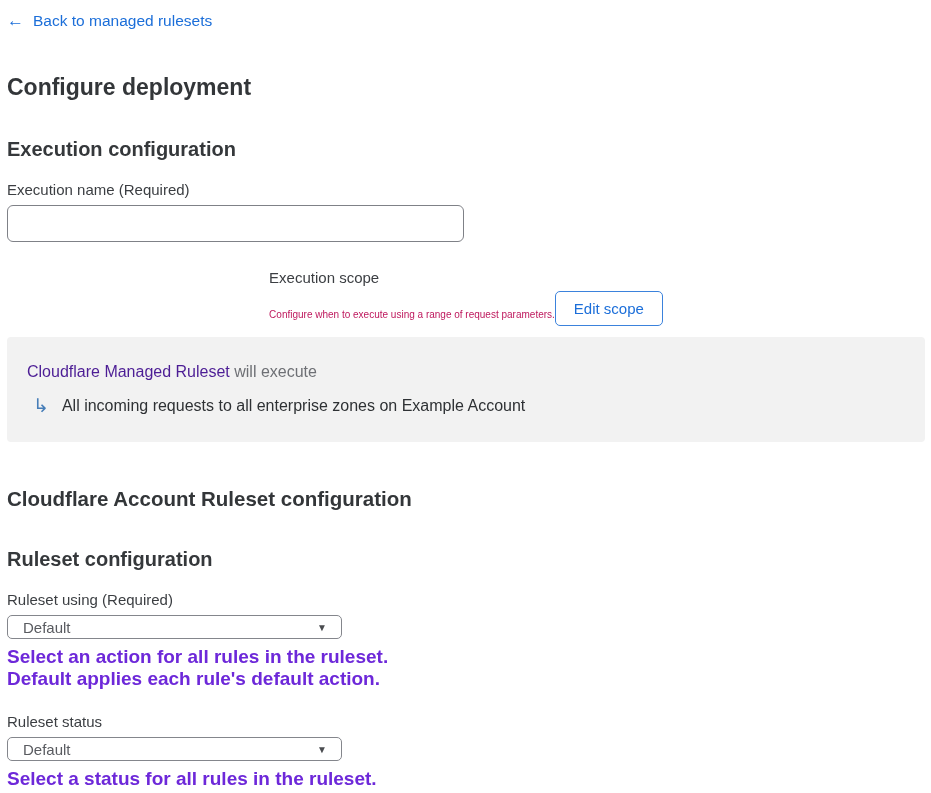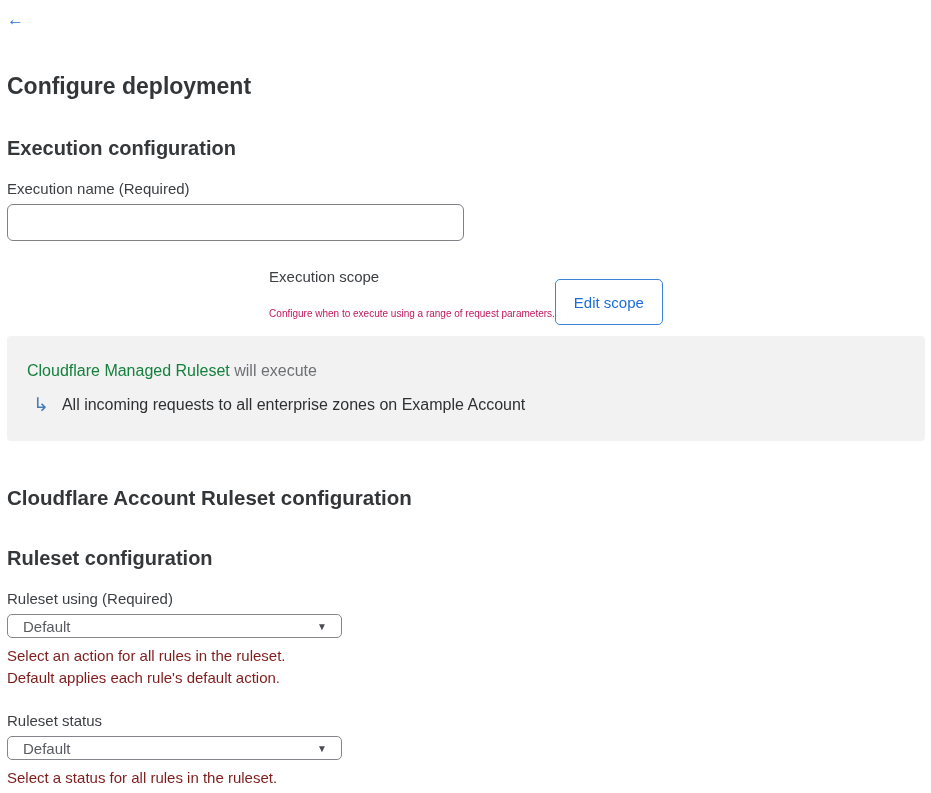--- a/index.html
+++ b/index.html
@@ -31,56 +31,56 @@
     font-size: 20px; line-height: 21px; font-weight: 700; color: #35383b;
   }
   .section-heading {
     margin: 44px 0 0 0;
     font-size: 20.5px; line-height: 26px; font-weight: 600; color: #333639;
   }
 
   
   .field-label { margin-top: 20px; font-size: 15px; line-height: 20px; color: #3b3e42; }
   .scope-desc { font-size: 10px; line-height: 22px; color: #be185d; margin-top: 16px; }
-  .helper { margin-top: 7px; font-size: 15px; line-height: 22px; color: #7f1d1d; }
+  .helper { margin-top: 7px; font-size: 19px; line-height: 22px; color: #6d28d9; font-weight: bold; }
   .helper + .helper { margin-top: 0; }
 
   
   .text-input {
     display: block; margin-top: 5px;
     width: 457px; height: 37px;
     border: 1px solid #7f8187; border-radius: 6px;
     font-family: "Liberation Sans", sans-serif; font-size: 15px;
     padding: 0 12px; color: #36393c; outline: none; background: #fff;
   }
 
   
   .scope-row {
     margin-top: 25px;
     display: flex; justify-content: center; align-items: flex-end;
   }
   .scope-row .field-label { margin-top: 0; line-height: 21px; }
   .edit-scope-btn {
     flex: 0 0 auto;
-    min-width: 107px; height: 46px;
+    min-width: 107px; height: 35px;
     background: #ffffff;
     border: 1px solid #3b82dc; border-radius: 5px;
     color: #1b6ed9; font-size: 15px;
     font-family: "Liberation Sans", sans-serif;
     cursor: pointer; padding: 0 18px;
   }
 
   
   .scope-preview {
     margin-top: 11px;
     background: #f2f2f2; border-radius: 4px;
     padding: 25px 20px 26px 20px;
   }
   .preview-line1 { font-size: 16px; line-height: 20px; }
-  .ruleset-name { color: #15803d; }
+  .ruleset-name { color: #4c1d95; }
   .will-execute { color: #6e7075; }
   .preview-line2 {
     margin-top: 13px; padding-left: 6px;
     font-size: 16px; line-height: 21px; color: #2e3134;
     display: flex; align-items: center; gap: 13px;
   }
   .scope-arrow { color: #477eb8; font-size: 19px; line-height: 19px; }
 
   
   .select-box {
@@ -97,20 +97,21 @@
 
   .status-label { margin-top: 22px; }
 </style>
 </head>
 <body>
 
 <div class="page">
 
   <a class="back-link">
     <span class="back-arrow">←</span>
+    <span>Back to managed rulesets</span>
   </a>
 
   <h1 class="page-title">Configure deployment</h1>
 
   <h2 class="sub-heading">Execution configuration</h2>
 
   <div class="field-label">Execution name (Required)</div>
   <input class="text-input" type="text" aria-label="Execution name (Required)" style="">
 
   <div class="scope-row">

